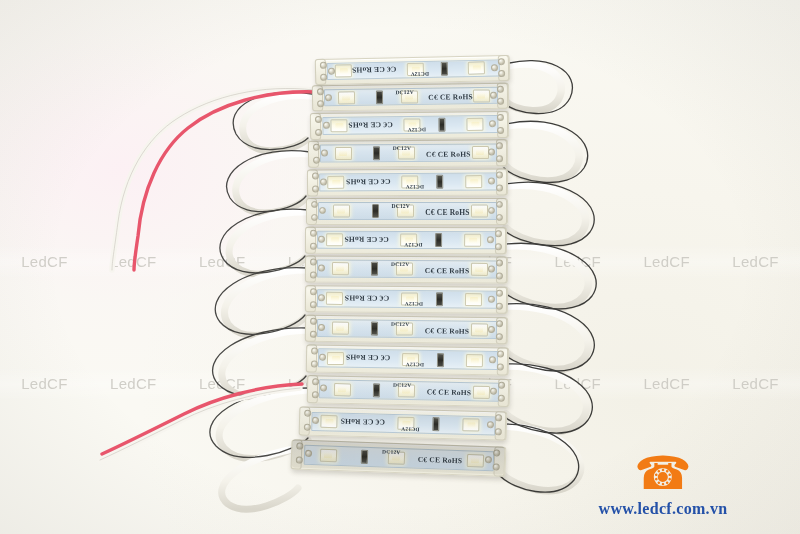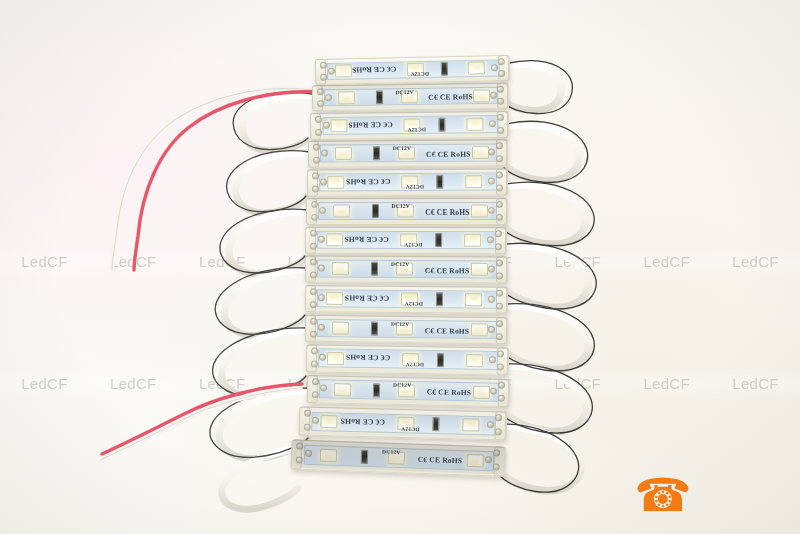--- a/index.html
+++ b/index.html
@@ -492,15 +492,16 @@
     <g id="power-lead-lower">
       <path d="M300,388 C256,392 214,404 182,420 C150,436 122,450 100,460" fill="none" stroke="#f7f5ef" stroke-width="5.5" stroke-linecap="round"></path>
       <path d="M300,388 C256,392 214,404 182,420 C150,436 122,450 100,460" fill="none" stroke="#cbc8bd" stroke-width="0.9" stroke-linecap="round" opacity=".7"></path>
       <path d="M302,384 C258,386 216,398 184,414 C152,430 124,444 102,454" fill="none" stroke="#e8566c" stroke-width="3.4" stroke-linecap="round"></path>
     </g>
   </svg>
 
 
   <div id="contact">
     <span id="phone-icon">☎</span>
+    <div id="website">www.ledcf.com.vn</div>
   </div>
 
 </div>
 
 </body></html>

